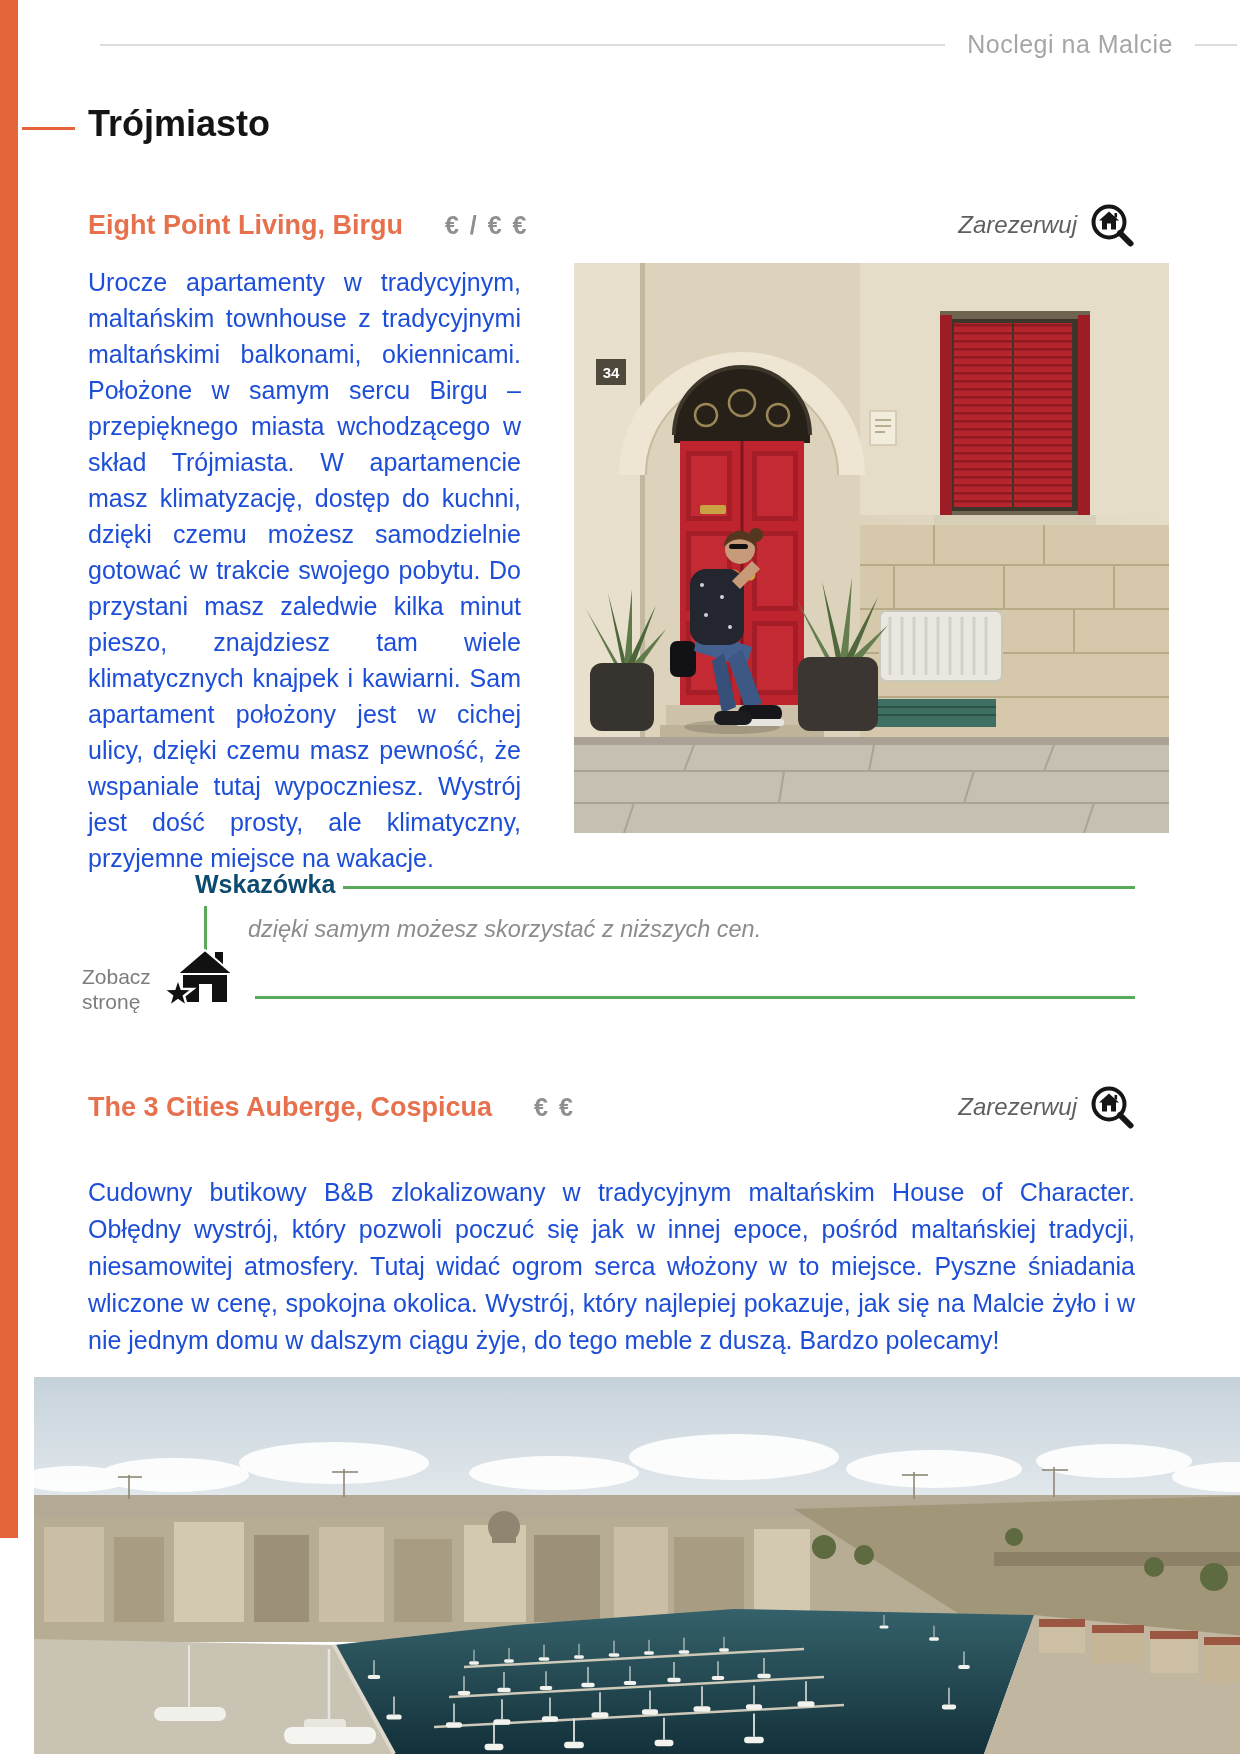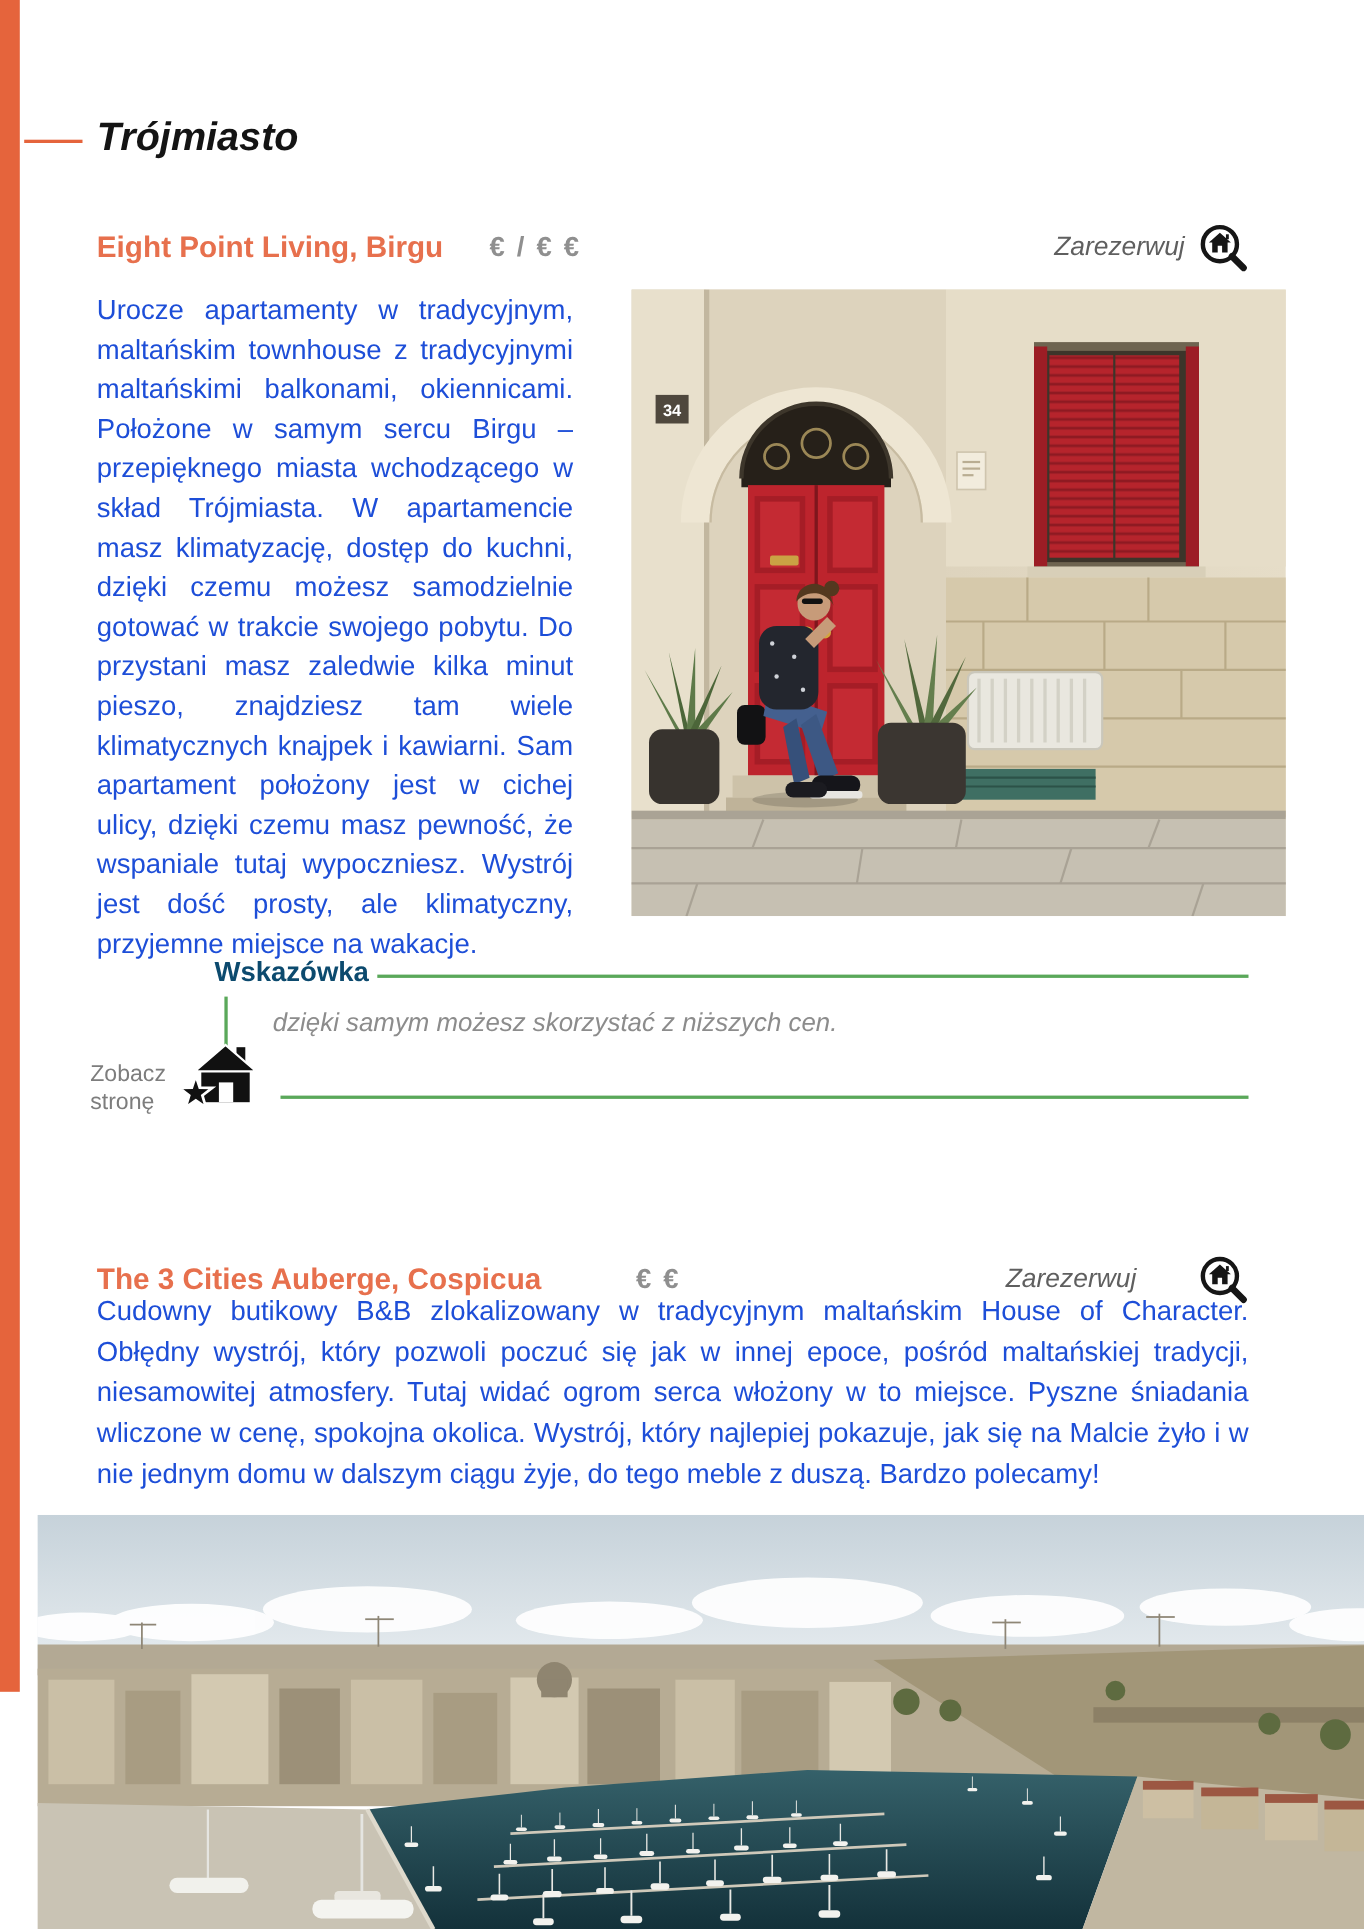--- a/index.html
+++ b/index.html
@@ -8,25 +8,25 @@
 
   .orange-bar{position:absolute;left:0;top:0;width:18px;height:1538px;background:#e5643c;z-index:9;}
 
   .header-row{position:absolute;left:100px;top:30px;width:1137px;display:flex;align-items:center;gap:22px;}
   .hline{height:2px;background:#dcdcdc;}
   .hline.long{flex:1;}
   .hline.short{width:42px;}
   .header-label{font-size:25px;color:#a6a6a6;letter-spacing:.5px;white-space:nowrap;}
 
   .title-dash{position:absolute;left:22px;top:127px;width:53px;height:3px;background:#e5643c;}
-  .page-title{position:absolute;left:88px;top:103px;margin:0;font-size:36px;font-weight:bold;color:#141414;font-style:italic;}
+  .page-title{position:absolute;left:88px;top:103px;margin:0;font-size:36px;font-weight:bold;color:#141414;}
 
   .listing-head{position:absolute;left:88px;width:1047px;display:flex;align-items:center;}
   #head1{top:202px;}
-  #head2{top:1140px;gap:44px;}
+  #head2{top:1084px;}
   .lname{font-size:27px;font-weight:bold;color:#e7704d;text-align:center;}
   .lprice{font-size:25px;font-weight:bold;color:#8f8f8f;margin-left:42px;letter-spacing:2px;}
   .book{margin-left:auto;font-style:italic;font-size:24px;color:#5f5f5f;text-decoration:none;cursor:pointer;}
   .book-icon{margin-left:12px;width:46px;height:46px;display:inline-block;cursor:pointer;}
 
   .desc{position:absolute;color:#1d4ed8;text-align:justify;margin:0;}
   #desc1{left:88px;top:264px;width:433px;font-size:25px;line-height:36px;}
   #desc2{left:88px;top:1146px;width:1047px;font-size:25px;line-height:37px;margin-top:28px;}
 
   .photo{position:absolute;overflow:hidden;padding-left:34px;}
@@ -43,20 +43,25 @@
   .house-star{position:absolute;left:162px;top:944px;width:72px;height:66px;cursor:pointer;}
   .tip-line-bottom{position:absolute;left:255px;top:996px;width:880px;height:3px;background:#5aa85a;}
 </style>
 </head>
 <body>
 
 <div class="page">
 
   <div class="orange-bar"></div>
 
+  <div class="header-row">
+    <div class="hline long"></div>
+    <div class="header-label">Noclegi na Malcie</div>
+    <div class="hline short"></div>
+  </div>
 
   <div class="title-dash"></div>
   <h1 class="page-title">Trójmiasto</h1>
 
   <div class="listing-head" id="head1">
     <span class="lname">Eight Point Living, Birgu</span>
     <span class="lprice">€ / € €</span>
     <a class="book">Zarezerwuj</a>
     <span class="book-icon">
       <svg viewBox="0 0 46 46" aria-hidden="true">

